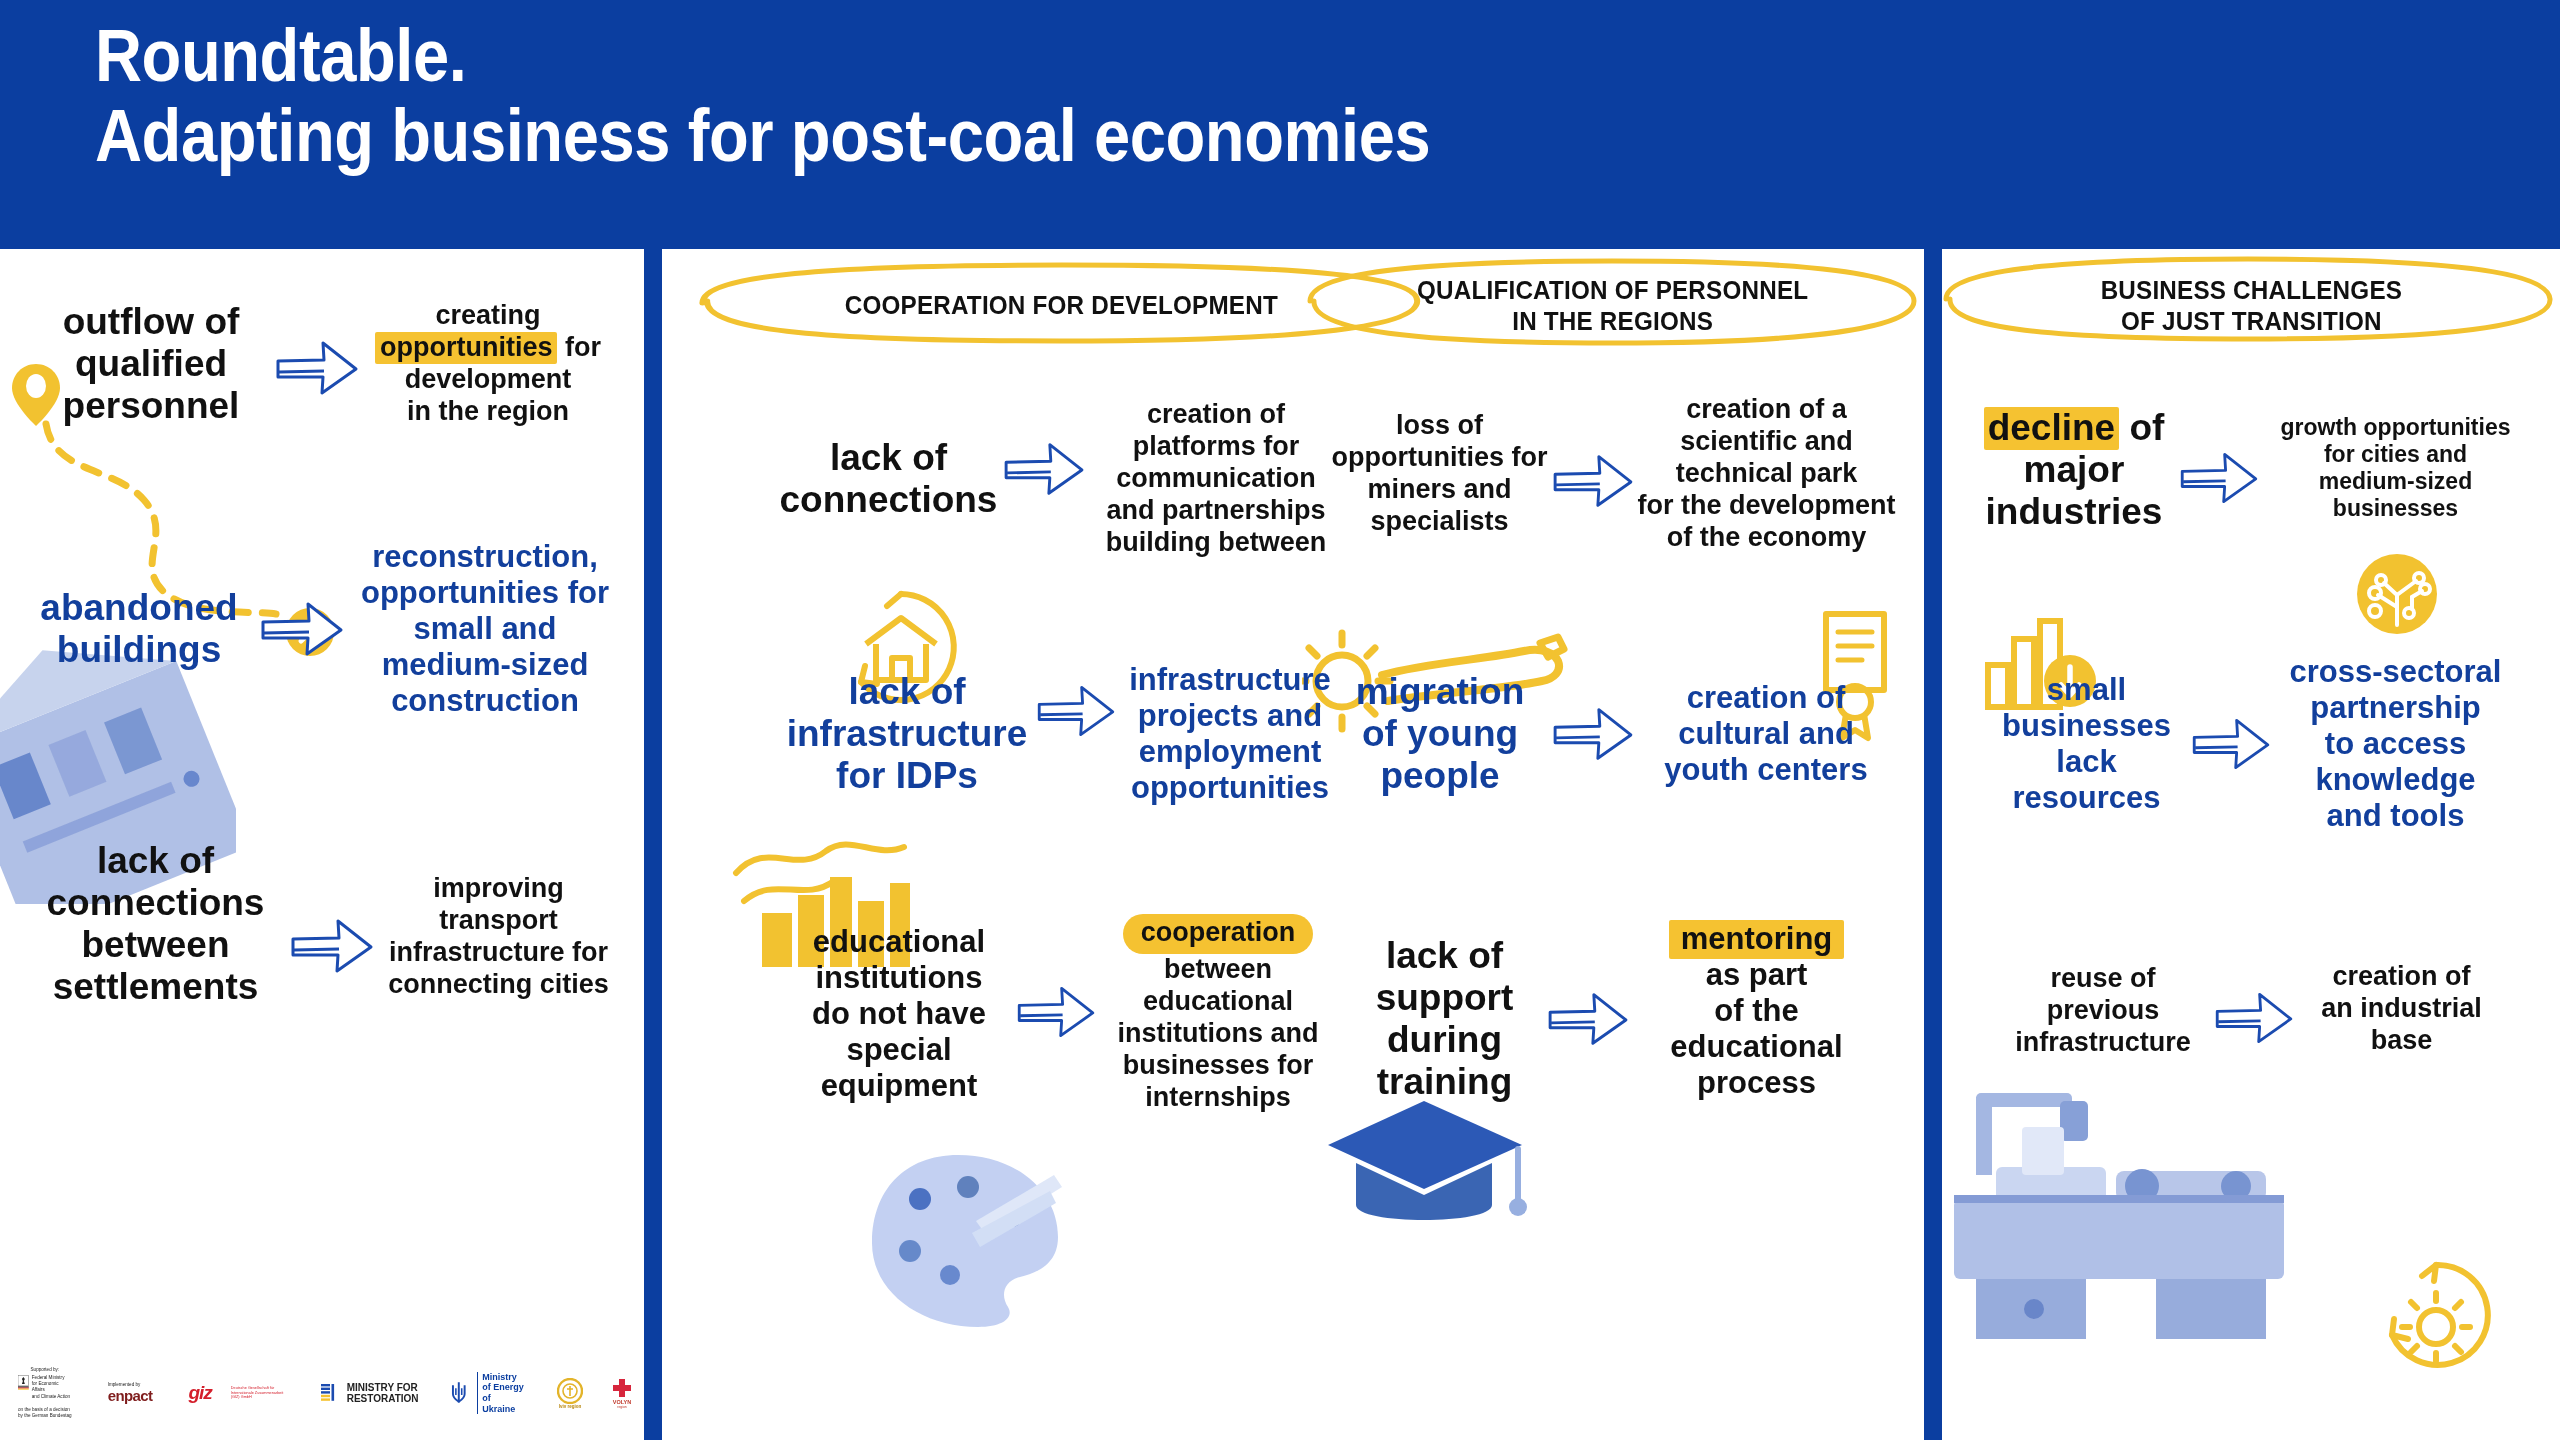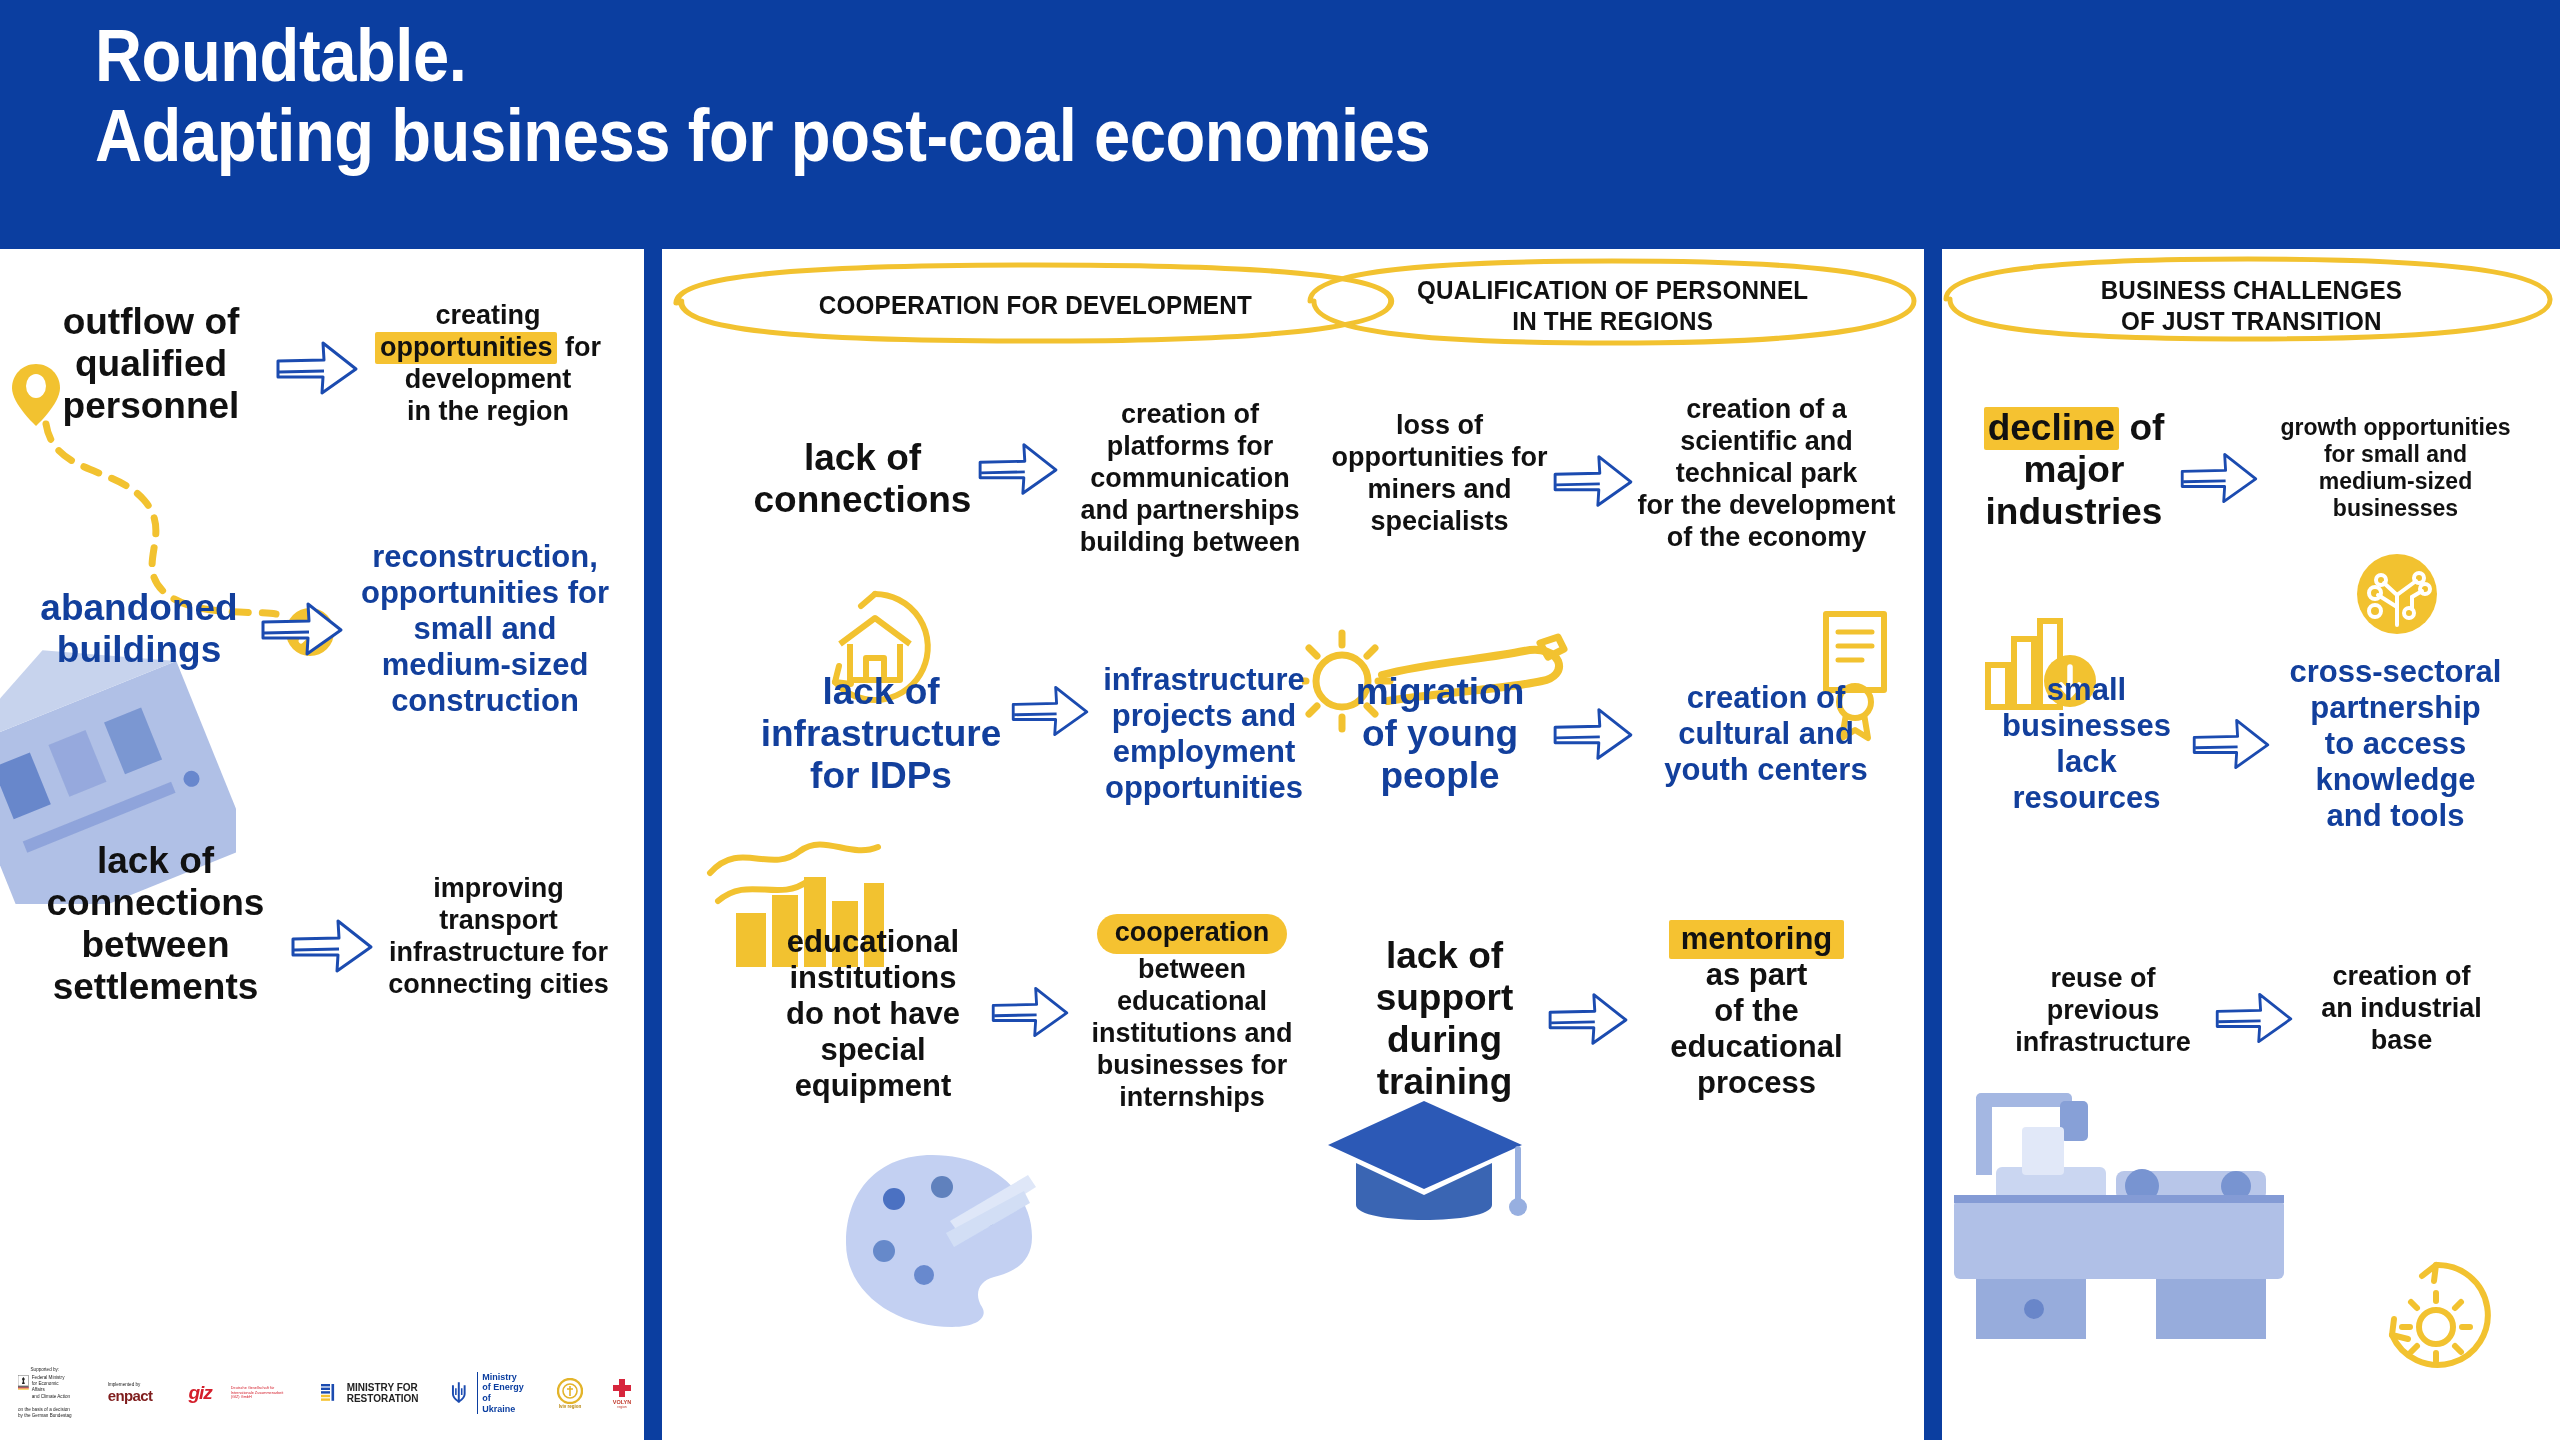--- a/index.html
+++ b/index.html
@@ -39,21 +39,21 @@
   .div2 { left: 1284px; }
   .div3 { left: 1924px; }
 
   
   .col {
     position: absolute; top: 249px; height: 1191px;
     background: #ffffff;
     overflow: hidden;
   }
   .col1 { left: 0px;    width: 644px; }
-  .col2 { left: 662px;  width: 746px; }
+  .col2 { left: 688px;  width: 746px; }
   .col3 { left: 1302px; width: 622px; }
   .col4 { left: 1942px; width: 618px; }
 
   
   .colhead {
     position: relative;
     width: 100%;
     height: 105px;
     display: flex; align-items: center; justify-content: center;
     padding-top: 8px;
@@ -595,21 +595,21 @@
         <div>industries</div>
       </div>
       <div class="arrow" style="margin:8px -6px 0 -6px;">
         <svg width="86" height="66" viewBox="0 0 90 70">
           <path d="M6 28 L52 27 L51 10 L84 36 L50 60 L51 44 L6 44 Z" fill="#ffffff" stroke="#1b4bb0" stroke-width="3" stroke-linejoin="round"></path>
           <path d="M7 39 L52 38" fill="none" stroke="#1b4bb0" stroke-width="3"></path>
         </svg>
       </div>
       <div class="side right xsml t-black" style="width:280px; margin-top:-12px;">
         <div>growth opportunities</div>
-        <div>for small and</div>
+        <div>for cities and</div>
         <div>medium-sized</div>
         <div>businesses</div>
       </div>
     </div>
 
     <div class="row" style="height:300px;">
       <div class="side left mid t-blue" style="width:215px;">
         <div>small</div>
         <div>businesses</div>
         <div>lack</div>

